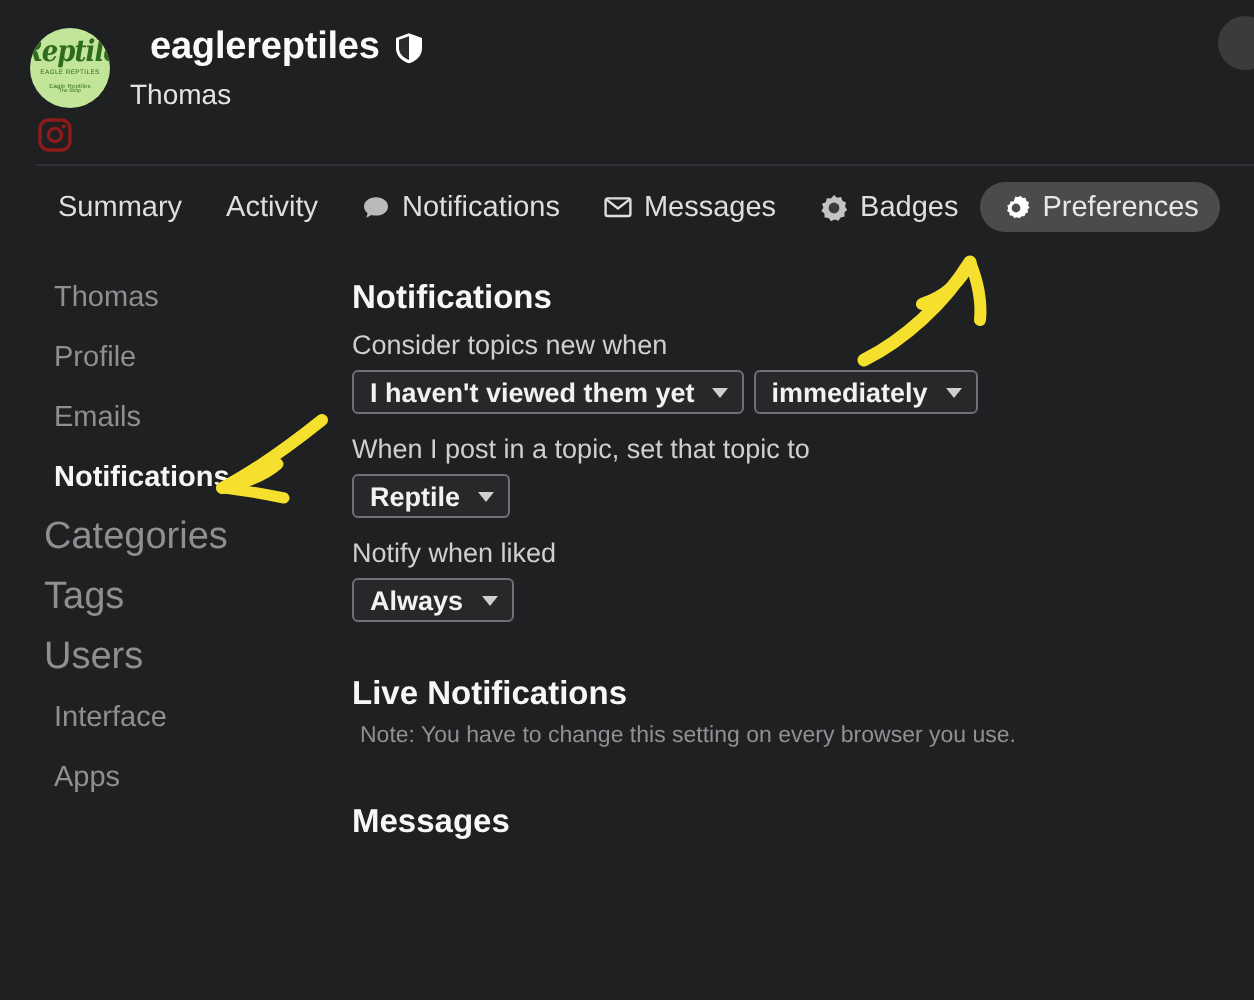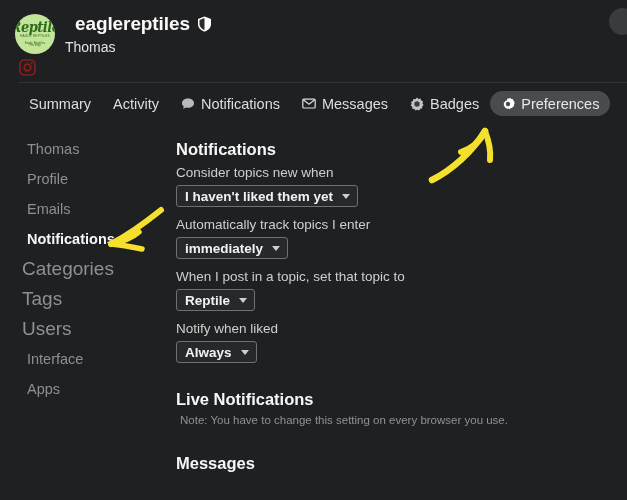--- a/index.html
+++ b/index.html
@@ -275,25 +275,24 @@
   <div class="snav-item">Interface</div>
   <div class="snav-item">Apps</div>
 </div>
 
 <div id="content">
 
   <h2 class="section-title">Notifications</h2>
 
   <div class="field-label">Consider topics new when</div>
   <div class="dropdown">
-    <span class="dd-text">I haven't liked them yet</span>
+    <span class="dd-text">I haven't viewed them yet</span>
     <span class="caret"></span>
   </div>
 
-  <div class="field-label">Automatically track topics I enter</div>
   <div class="dropdown">
     <span class="dd-text">immediately</span>
     <span class="caret"></span>
   </div>
 
   <div class="field-label">When I post in a topic, set that topic to</div>
   <div class="dropdown">
     <span class="dd-text">Reptile</span>
     <span class="caret"></span>
   </div>

